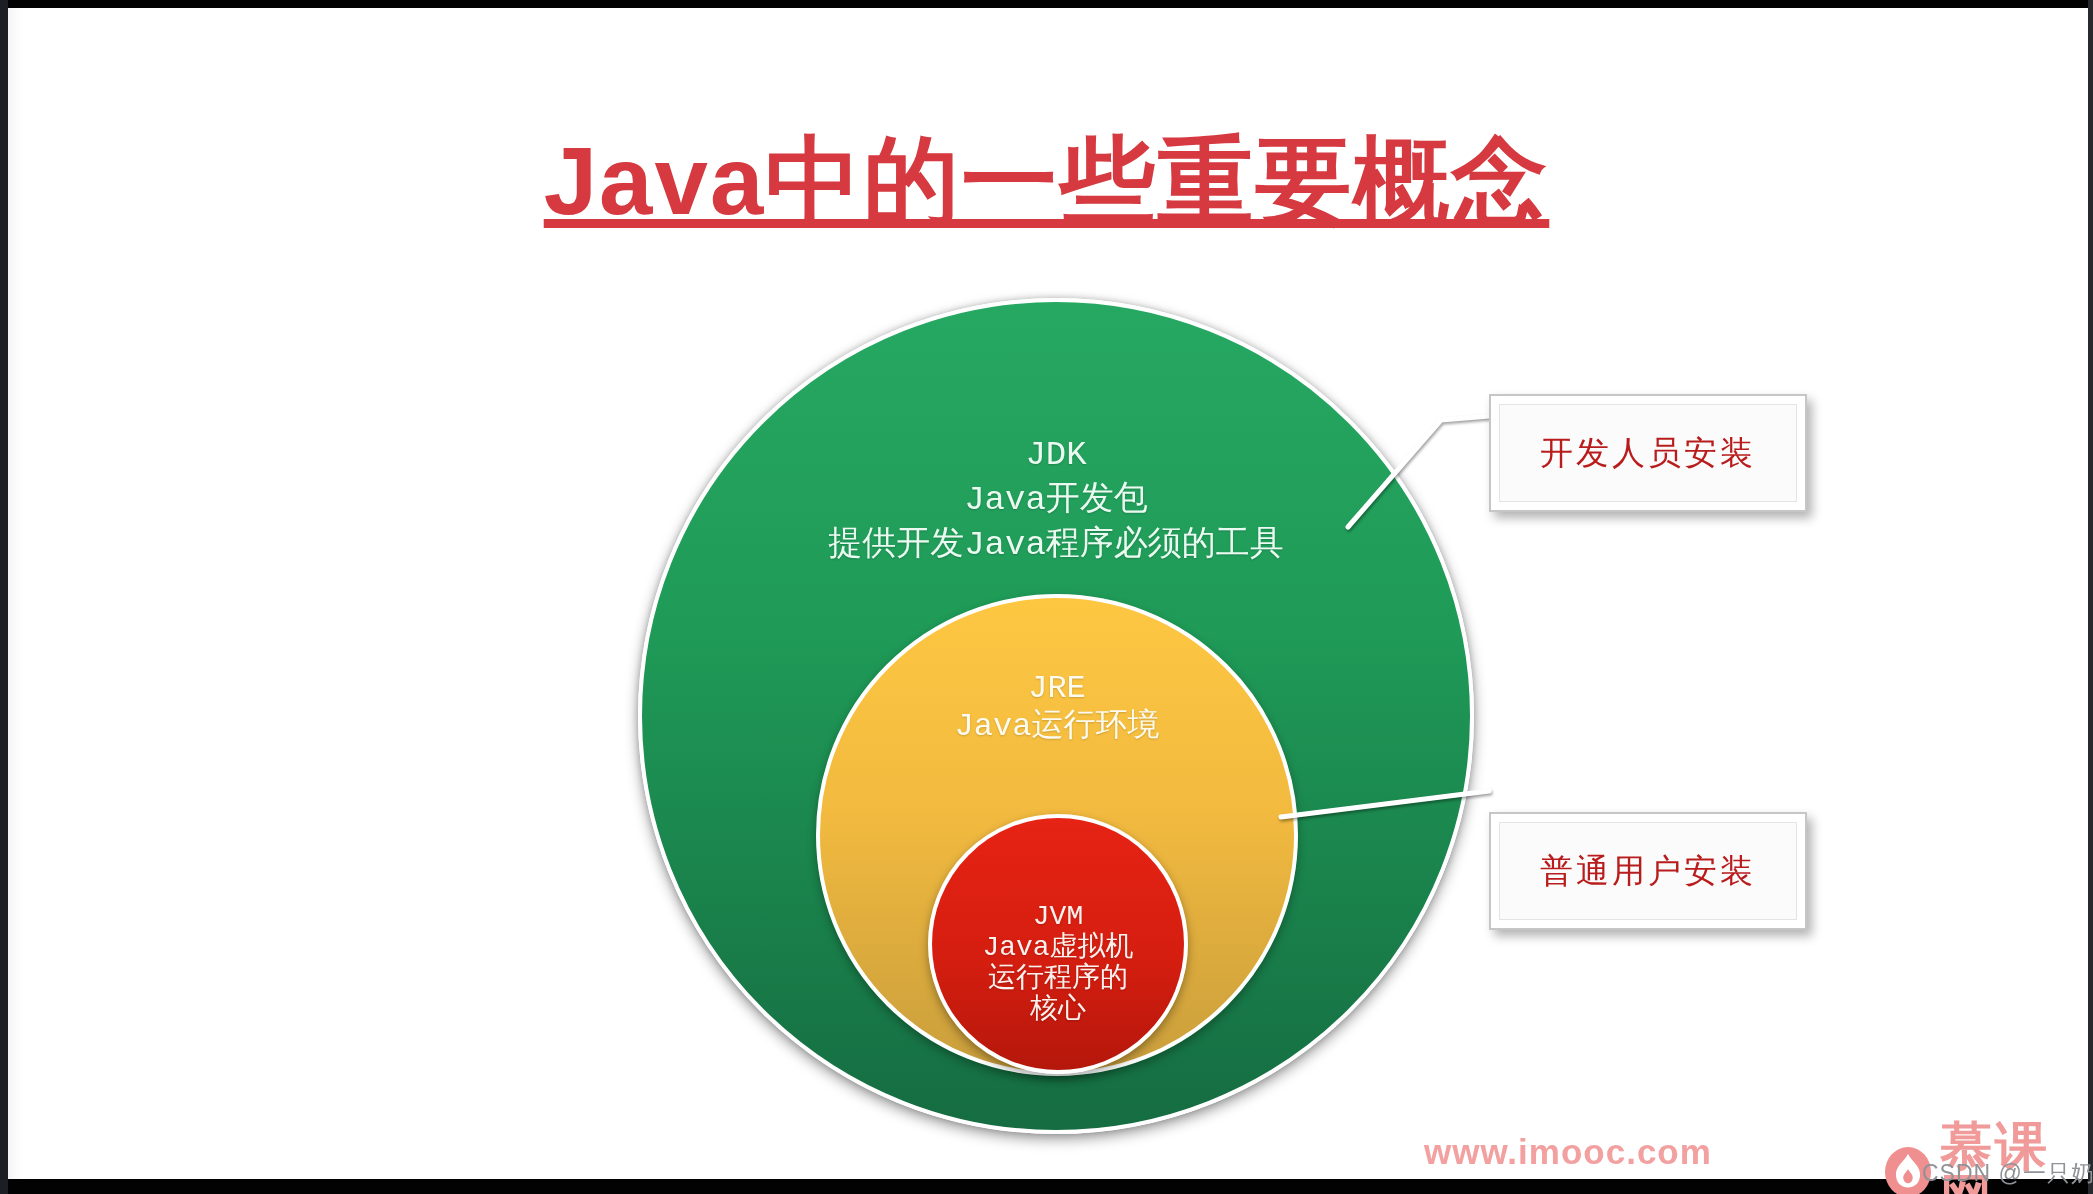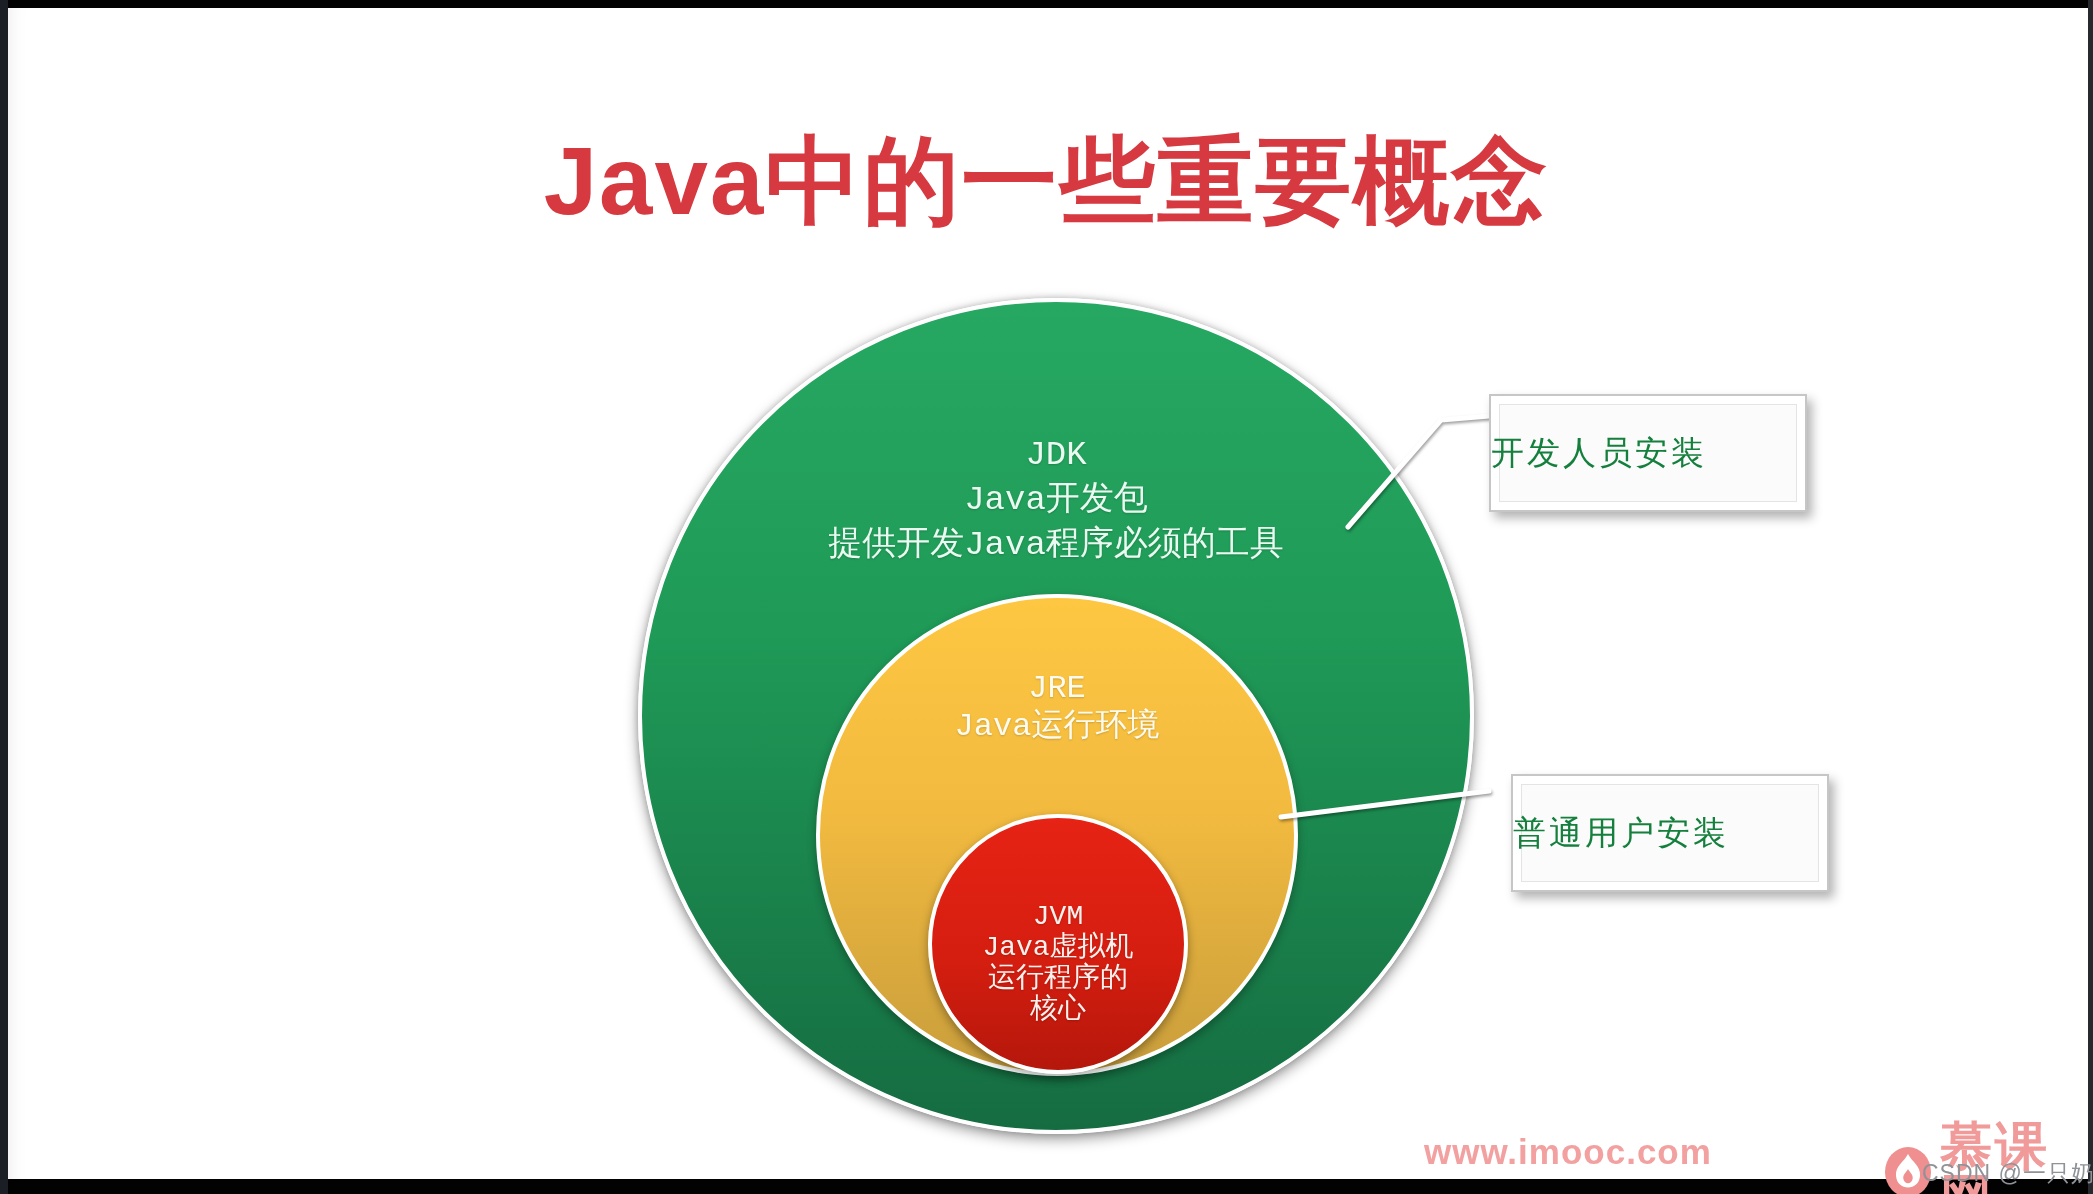--- a/index.html
+++ b/index.html
@@ -10,21 +10,21 @@
   }
   
   .bar-top{position:absolute;left:0;top:0;width:2093px;height:8px;background:#020202;z-index:40;}
   .bar-bottom{position:absolute;left:0;top:1179px;width:2093px;height:15px;background:#020202;z-index:40;}
   .bar-left{position:absolute;left:0;top:0;width:8px;height:1194px;background:#1b1e25;z-index:41;}
   .bar-right{position:absolute;left:2088px;top:0;width:5px;height:1194px;background:#26292e;z-index:41;}
 
   
   .slide-title{
     position:absolute;left:0;top:118px;width:2093px;text-align:center;
-    font-size:96px;font-weight:800;color:#d6393f;letter-spacing:2px;margin:0;z-index:5;
+    font-size:96px;font-weight:800;color:#d6393f;letter-spacing:2px;margin:0;z-index:5;text-decoration:underline;
   }
 
   
   .circle{position:absolute;border-radius:50%;box-sizing:border-box;border:4px solid #ffffff;}
   .circle-jdk{
     left:638px;top:298px;width:836px;height:836px;z-index:1;
     background:linear-gradient(180deg,#26a862 0%,#1f9a57 40%,#156c41 100%);
     box-shadow:0 5px 14px rgba(0,0,0,.40),0 0 6px rgba(0,0,0,.18);
   }
   .circle-jre{
@@ -50,25 +50,25 @@
   .connectors polyline{
     fill:none;stroke:#ffffff;stroke-width:5;stroke-linecap:round;stroke-linejoin:round;
     filter:drop-shadow(1px 2px 1.5px rgba(0,0,0,.38));
   }
 
   
   .callout{
     position:absolute;left:1489px;width:318px;height:118px;box-sizing:border-box;z-index:10;
     background:#fbfbfb;border:2px solid #c6c6c6;
     box-shadow:inset 0 0 0 8px #ffffff,inset 0 0 0 9px #e4e4e4,5px 6px 10px rgba(0,0,0,.30);
-    display:flex;align-items:center;
-    font-size:33px;color:#15803d;letter-spacing:3px;
+    display:flex;align-items:center;justify-content:center;
+    font-size:33px;color:#b91c1c;letter-spacing:3px;
   }
   .callout-top{top:394px;}
-  .callout-bottom{top:774px;margin-left:22px;}
+  .callout-bottom{top:812px;}
 
   
   .site-url{
     position:absolute;left:1424px;top:1132px;z-index:45;
     font-size:35px;font-weight:800;color:#f2a0a0;letter-spacing:1px;
   }
   .brand{position:absolute;left:1884px;top:1120px;z-index:45;display:flex;align-items:center;}
   .flame-badge{width:48px;height:52px;display:block;}
   .brand-name{font-size:52px;font-weight:700;color:#f09a9a;letter-spacing:3px;margin-left:8px;line-height:52px;}
   .csdn-watermark{

